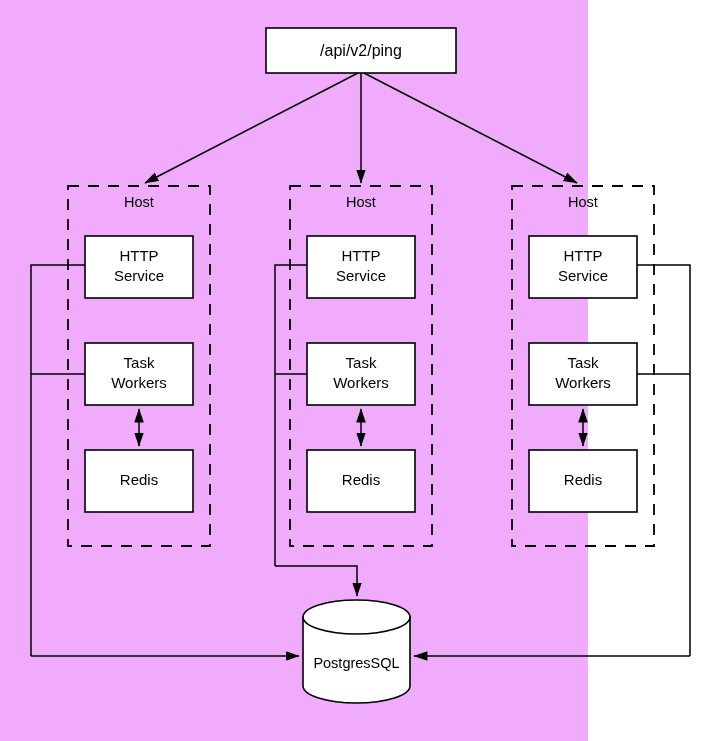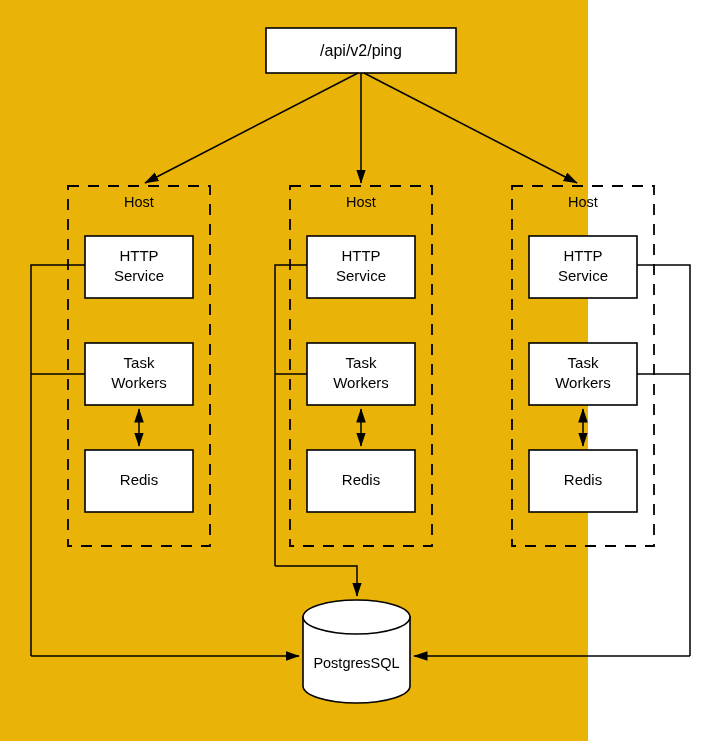--- a/index.html
+++ b/index.html
@@ -10,21 +10,21 @@
   body {
     width: 720px;
     height: 741px;
     font-family: "Liberation Sans", sans-serif;
     overflow: hidden;
   }
   #diagram-root {
     position: relative;
     width: 588px;
     height: 741px;
-    background: #eab308;
+    background: #f0abfc;
   }
   svg.diagram-canvas {
     position: absolute;
     top: 0;
     left: 0;
     width: 720px;
     height: 741px;
     display: block;
   }
   .shape-stroke {

